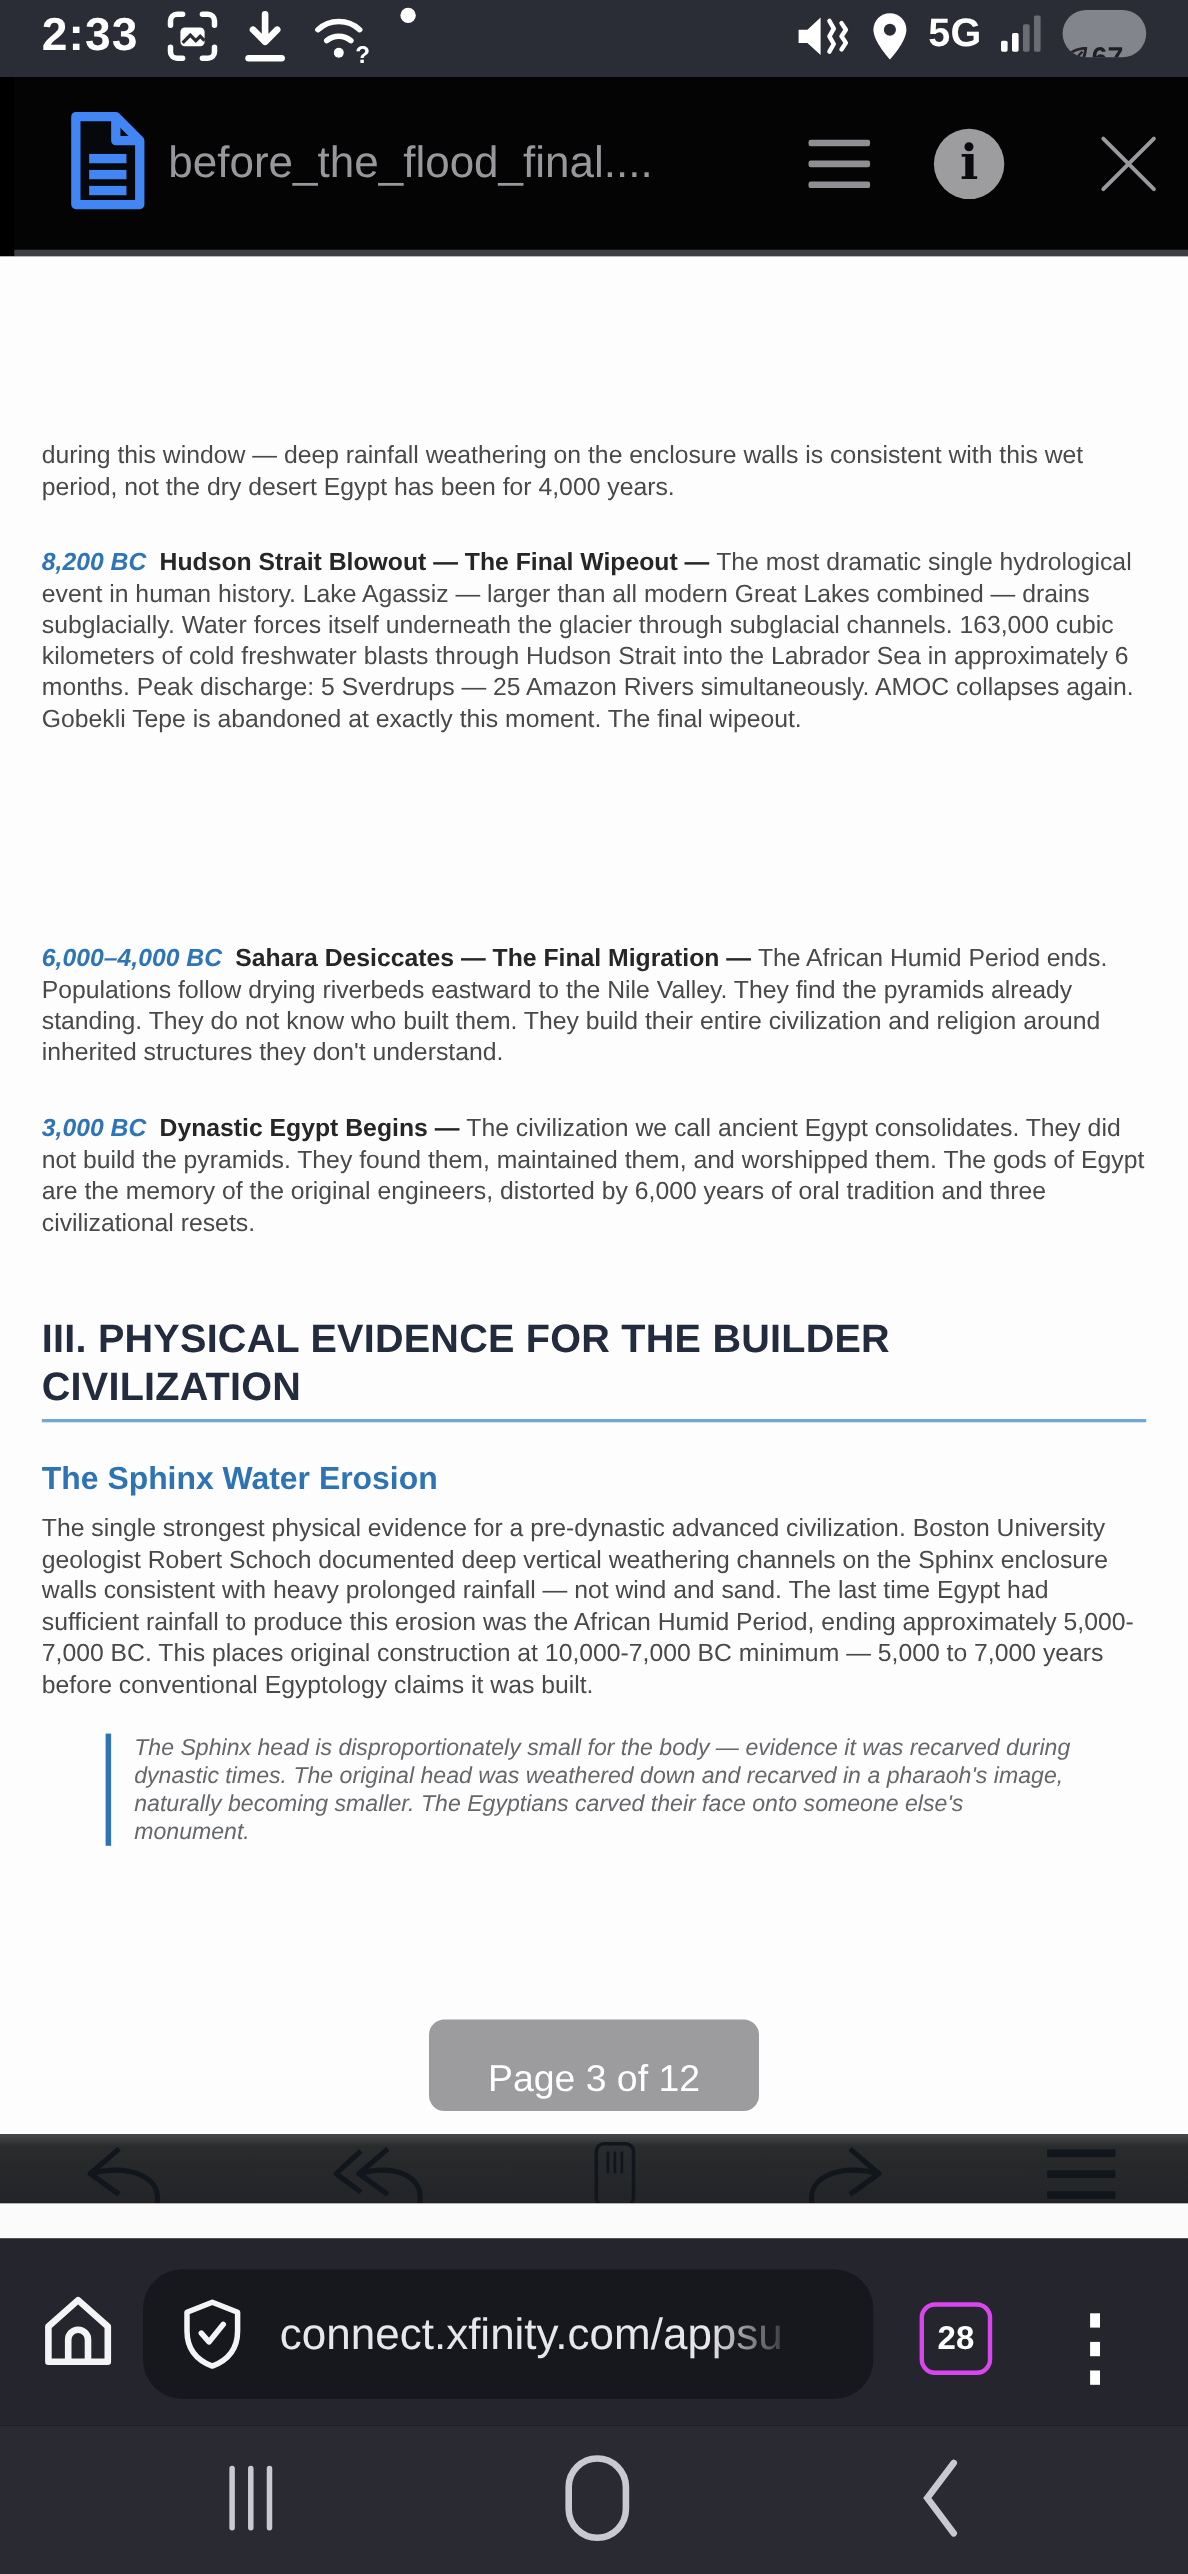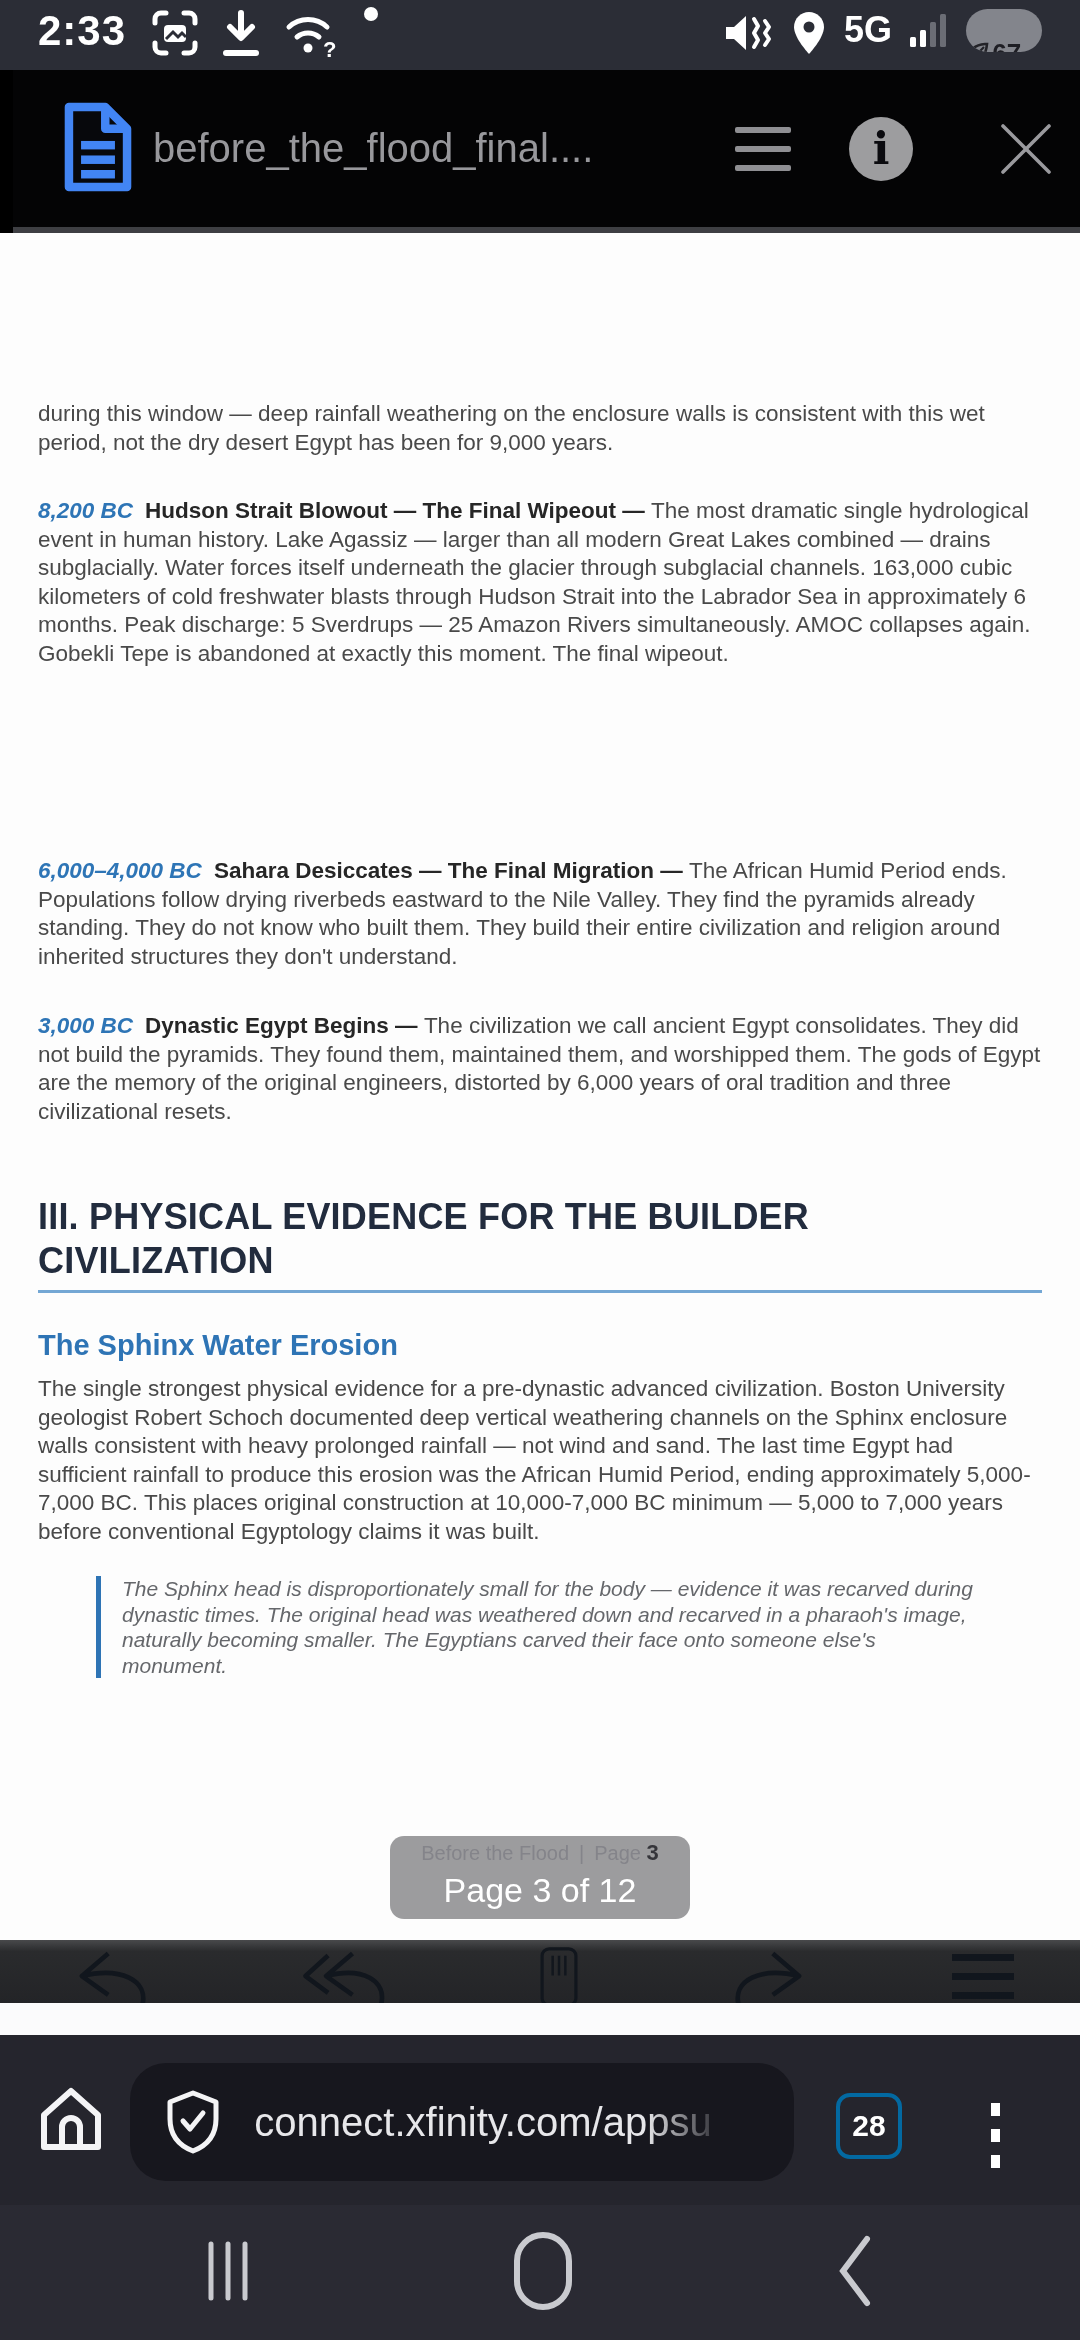--- a/index.html
+++ b/index.html
@@ -59,21 +59,21 @@
   
   .browser-bar { position:absolute; top:2035px; left:0; width:1080px; height:170px; background:#25252d; }
   .home-btn { position:absolute; left:38px; top:48px; background:none; border:none; cursor:pointer; }
   .url-pill { position:absolute; left:130px; top:28px; width:664px; height:118px; border-radius:36px;
     background:#17171e; display:flex; align-items:center; border:none; cursor:pointer; }
   .shield { margin-left:34px; }
   .url-wrap { position:relative; overflow:hidden; white-space:nowrap; width:486px; margin-left:18px; }
   .url-text { color:#e7e7ea; font-size:40px; }
   .url-wrap::after { content:""; position:absolute; right:0; top:0; bottom:0; width:80px;
     background:linear-gradient(90deg, rgba(23,23,30,0), #17171e); }
-  .tab-btn { position:absolute; left:836px; top:58px; width:66px; height:66px; border:4px solid #0369a1;
+  .tab-btn { position:absolute; left:836px; top:58px; width:66px; height:66px; border:4px solid #d946ef;
     border-radius:14px; background:none; color:#fff; font-size:30px; font-weight:700; cursor:pointer;
     display:flex; align-items:center; justify-content:center; font-family:"Liberation Sans", sans-serif; }
   .kebab { position:absolute; left:980px; top:50px; width:30px; height:100px; background:none; border:none; cursor:pointer;
     display:flex; flex-direction:column; align-items:center; justify-content:center; gap:13px; }
   .kebab span { width:9px; height:13px; background:#fff; }
 
   
   .nav-bar { position:absolute; top:2205px; left:0; width:1080px; height:135px; background:#2a2a33;
     display:flex; align-items:center; justify-content:space-between; padding:0 205px; }
   .nav-btn { background:none; border:none; cursor:pointer; }
@@ -167,21 +167,21 @@
     </button>
     <button class="hdr-btn close-x">
       <svg width="62" height="62" viewBox="0 0 62 62">
         <path d="M8 8 L54 54 M54 8 L8 54" stroke="#9a9a9e" stroke-width="3.6" stroke-linecap="round"></path>
       </svg>
     </button>
   </div>
 
   <div class="doc">
 
-    <p class="blk" style="top:167px">during this window — deep rainfall weathering on the enclosure walls is consistent with this wet period, not the dry desert Egypt has been for 9,000 years.</p>
+    <p class="blk" style="top:167px">during this window — deep rainfall weathering on the enclosure walls is consistent with this wet period, not the dry desert Egypt has been for 4,000 years.</p>
 
     <p class="blk" style="top:264px">
       <span class="ev-date">8,200 BC</span><span class="ev-title">Hudson Strait Blowout — The Final Wipeout — </span><span>The most dramatic single hydrological event in human history. Lake Agassiz — larger than all modern Great Lakes combined — drains subglacially. Water forces itself underneath the glacier through subglacial channels. 163,000 cubic kilometers of cold freshwater blasts through Hudson Strait into the Labrador Sea in approximately 6 months. Peak discharge: 5 Sverdrups — 25 Amazon Rivers simultaneously. AMOC collapses again. Gobekli Tepe is abandoned at exactly this moment. The final wipeout.</span>
     </p>
 
 
     <p class="blk" style="top:624px">
       <span class="ev-date">6,000–4,000 BC</span><span class="ev-title">Sahara Desiccates — The Final Migration — </span><span>The African Humid Period ends. Populations follow drying riverbeds eastward to the Nile Valley. They find the pyramids already standing. They do not know who built them. They build their entire civilization and religion around inherited structures they don't understand.</span>
     </p>
 
@@ -195,23 +195,20 @@
     <h2 class="h2" style="top:1096px">The Sphinx Water Erosion</h2>
 
     <p class="blk" style="top:1142px">The single strongest physical evidence for a pre-dynastic advanced civilization. Boston University geologist Robert Schoch documented deep vertical weathering channels on the Sphinx enclosure walls consistent with heavy prolonged rainfall — not wind and sand. The last time Egypt had sufficient rainfall to produce this erosion was the African Humid Period, ending approximately 5,000-7,000 BC. This places original construction at 10,000-7,000 BC minimum — 5,000 to 7,000 years before conventional Egyptology claims it was built.</p>
 
     <div class="quote" style="top:1343px">The Sphinx head is disproportionately small for the body — evidence it was recarved during dynastic times. The original head was weathered down and recarved in a pharaoh's image, naturally becoming smaller. The Egyptians carved their face onto someone else's monument.</div>
 
     <div class="toast">
       <span class="toast-text">Page 3 of 12</span>
     </div>
 
-    <div class="doc-footer">
-      <span>Before the Flood</span><span class="sep">|</span><span>Page</span> <span class="pg-num">3</span>
-    </div>
   </div>
 
   <div class="toolbar">
     <button class="tb-btn">
       <svg width="96" height="62" viewBox="0 0 96 66">
         <path d="M44 8 L16 32 L44 52 M16 32 C56 22 88 36 80 64" stroke="#11161d" stroke-width="5" fill="none" stroke-linejoin="round"></path>
       </svg>
     </button>
     <button class="tb-btn">
       <svg width="104" height="62" viewBox="0 0 104 66">

